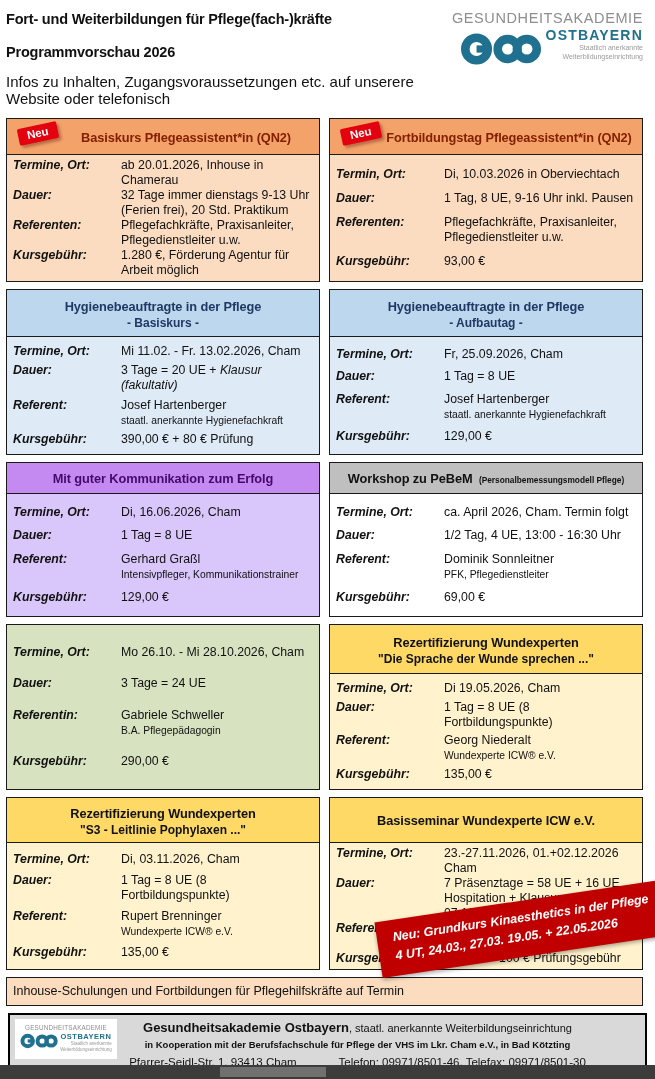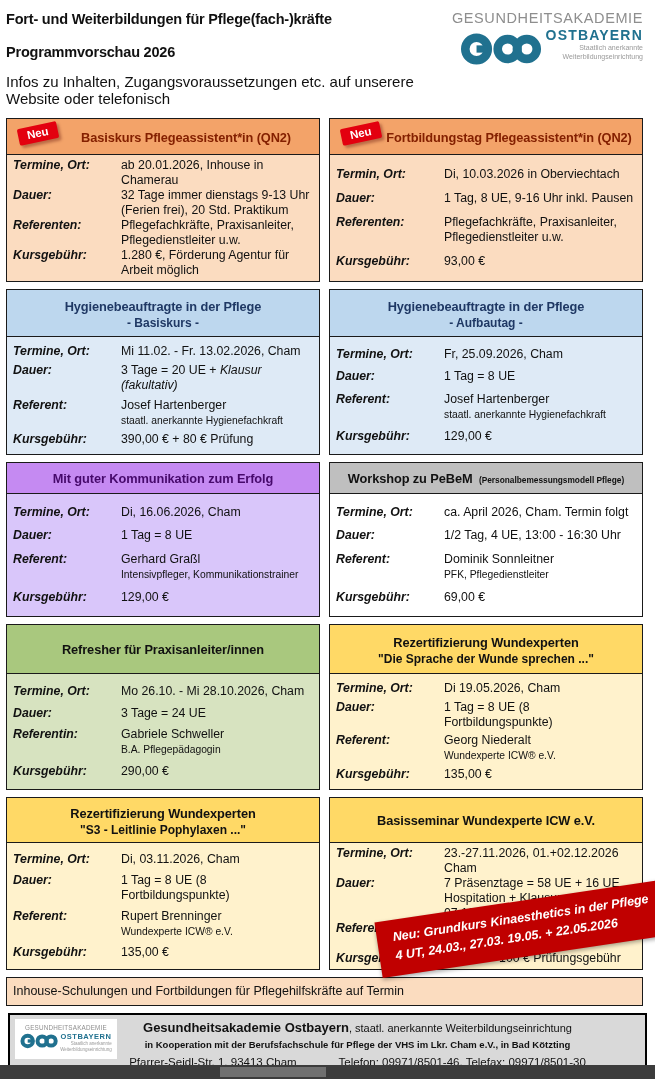--- a/index.html
+++ b/index.html
@@ -273,28 +273,20 @@
               <div class="field-label">Referent:</div>
               <div class="field-value"><span>Dominik Sonnleitner</span><br><span class="seg-small">PFK, Pflegedienstleiter</span></div>
             </div>
             <div class="field-row">
               <div class="field-label">Kursgebühr:</div>
               <div class="field-value"><span>69,00 €</span></div>
             </div>
           </div>
   </section>
         <section class="card r3" style="--hdr: #A9C87E; --body: #D7E3C0; --ttl: #111111;">
-    <div class="card-header">
-
-      <div class="title-wrap">
-        <span class="course-title">Refresher für Praxisanleiter/innen</span>
-        
-      </div>
-
-    </div>
     <div class="card-body">
             <div class="field-row">
               <div class="field-label">Termine, Ort:</div>
               <div class="field-value"><span>Mo 26.10. - Mi 28.10.2026, Cham</span></div>
             </div>
             <div class="field-row">
               <div class="field-label">Dauer:</div>
               <div class="field-value"><span>3 Tage = 24 UE</span></div>
             </div>
             <div class="field-row">

